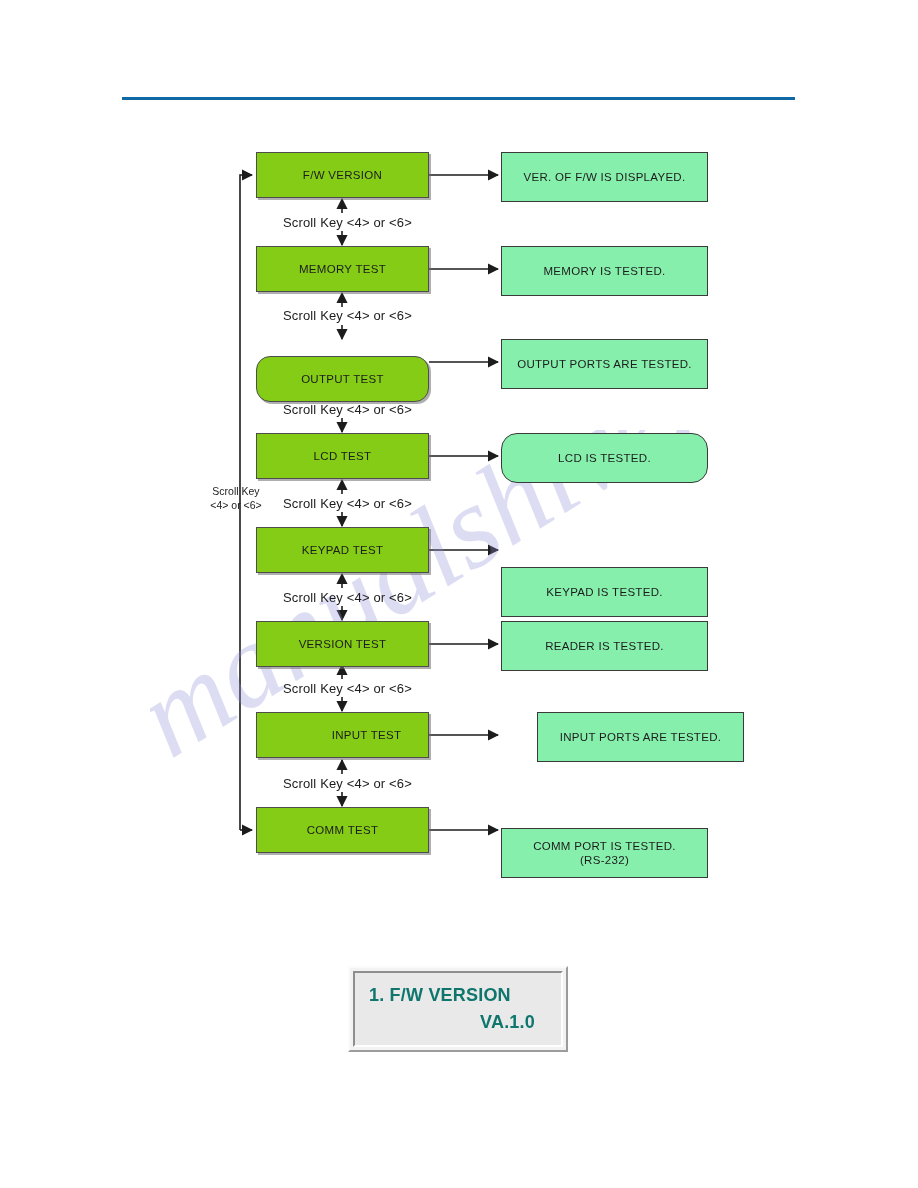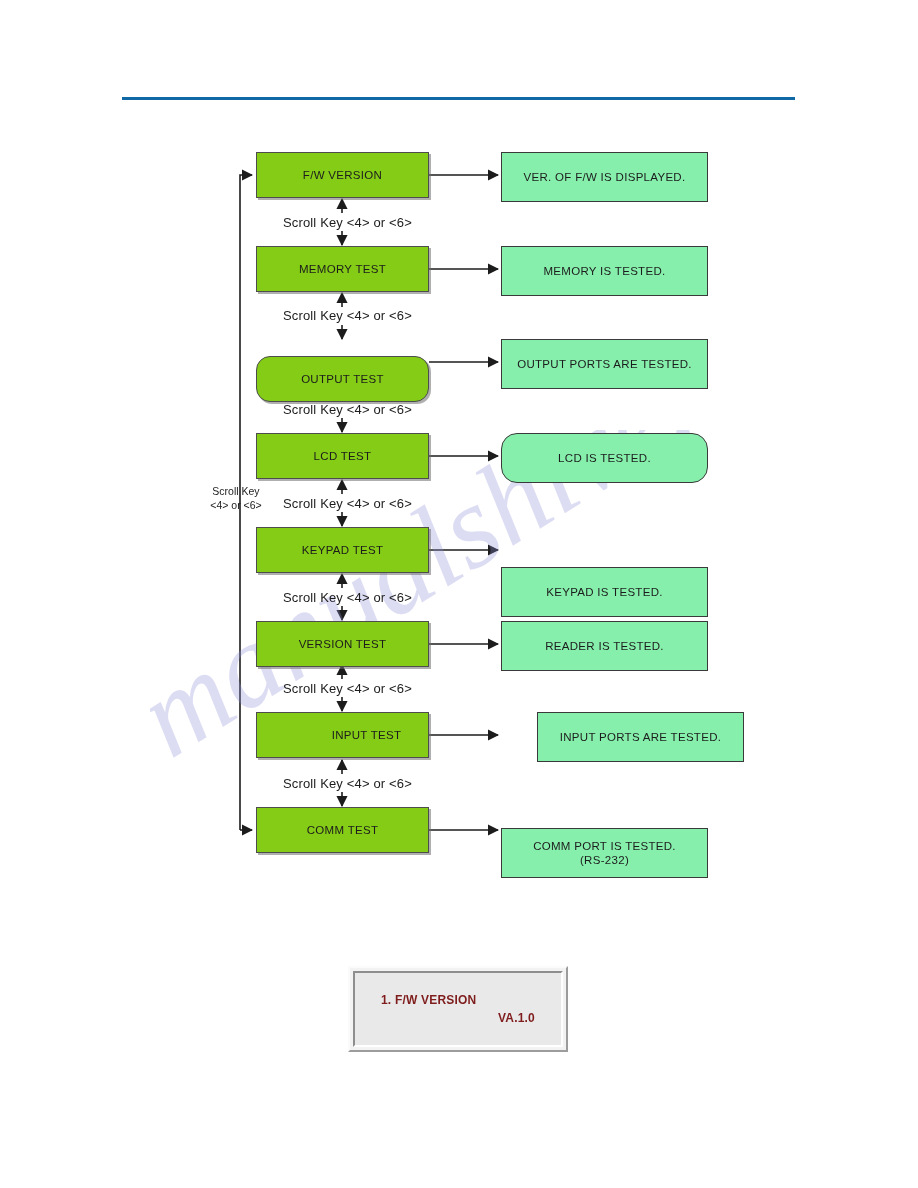--- a/index.html
+++ b/index.html
@@ -116,25 +116,24 @@
     border-right: 2px solid #ffffff;
     border-bottom: 2px solid #ffffff;
     display: flex;
     flex-direction: column;
     justify-content: center;
     padding: 0 14px;
   }
   .lcd-line {
     font-family: "Liberation Sans", sans-serif;
     font-weight: bold;
-    font-size: 12px;
-    color: #7f1d1d;
+    font-size: 18px;
+    color: #0f766e;
     letter-spacing: .2px;
     line-height: 1.5;
-    margin-left: 12px;
   }
   .lcd-line.left  { text-align: left; }
   .lcd-line.right { text-align: right; padding-right: 12px; }
 
   
   #watermark {
     position: absolute;
     left: 150px;
     top: 430px;
     width: 640px;

